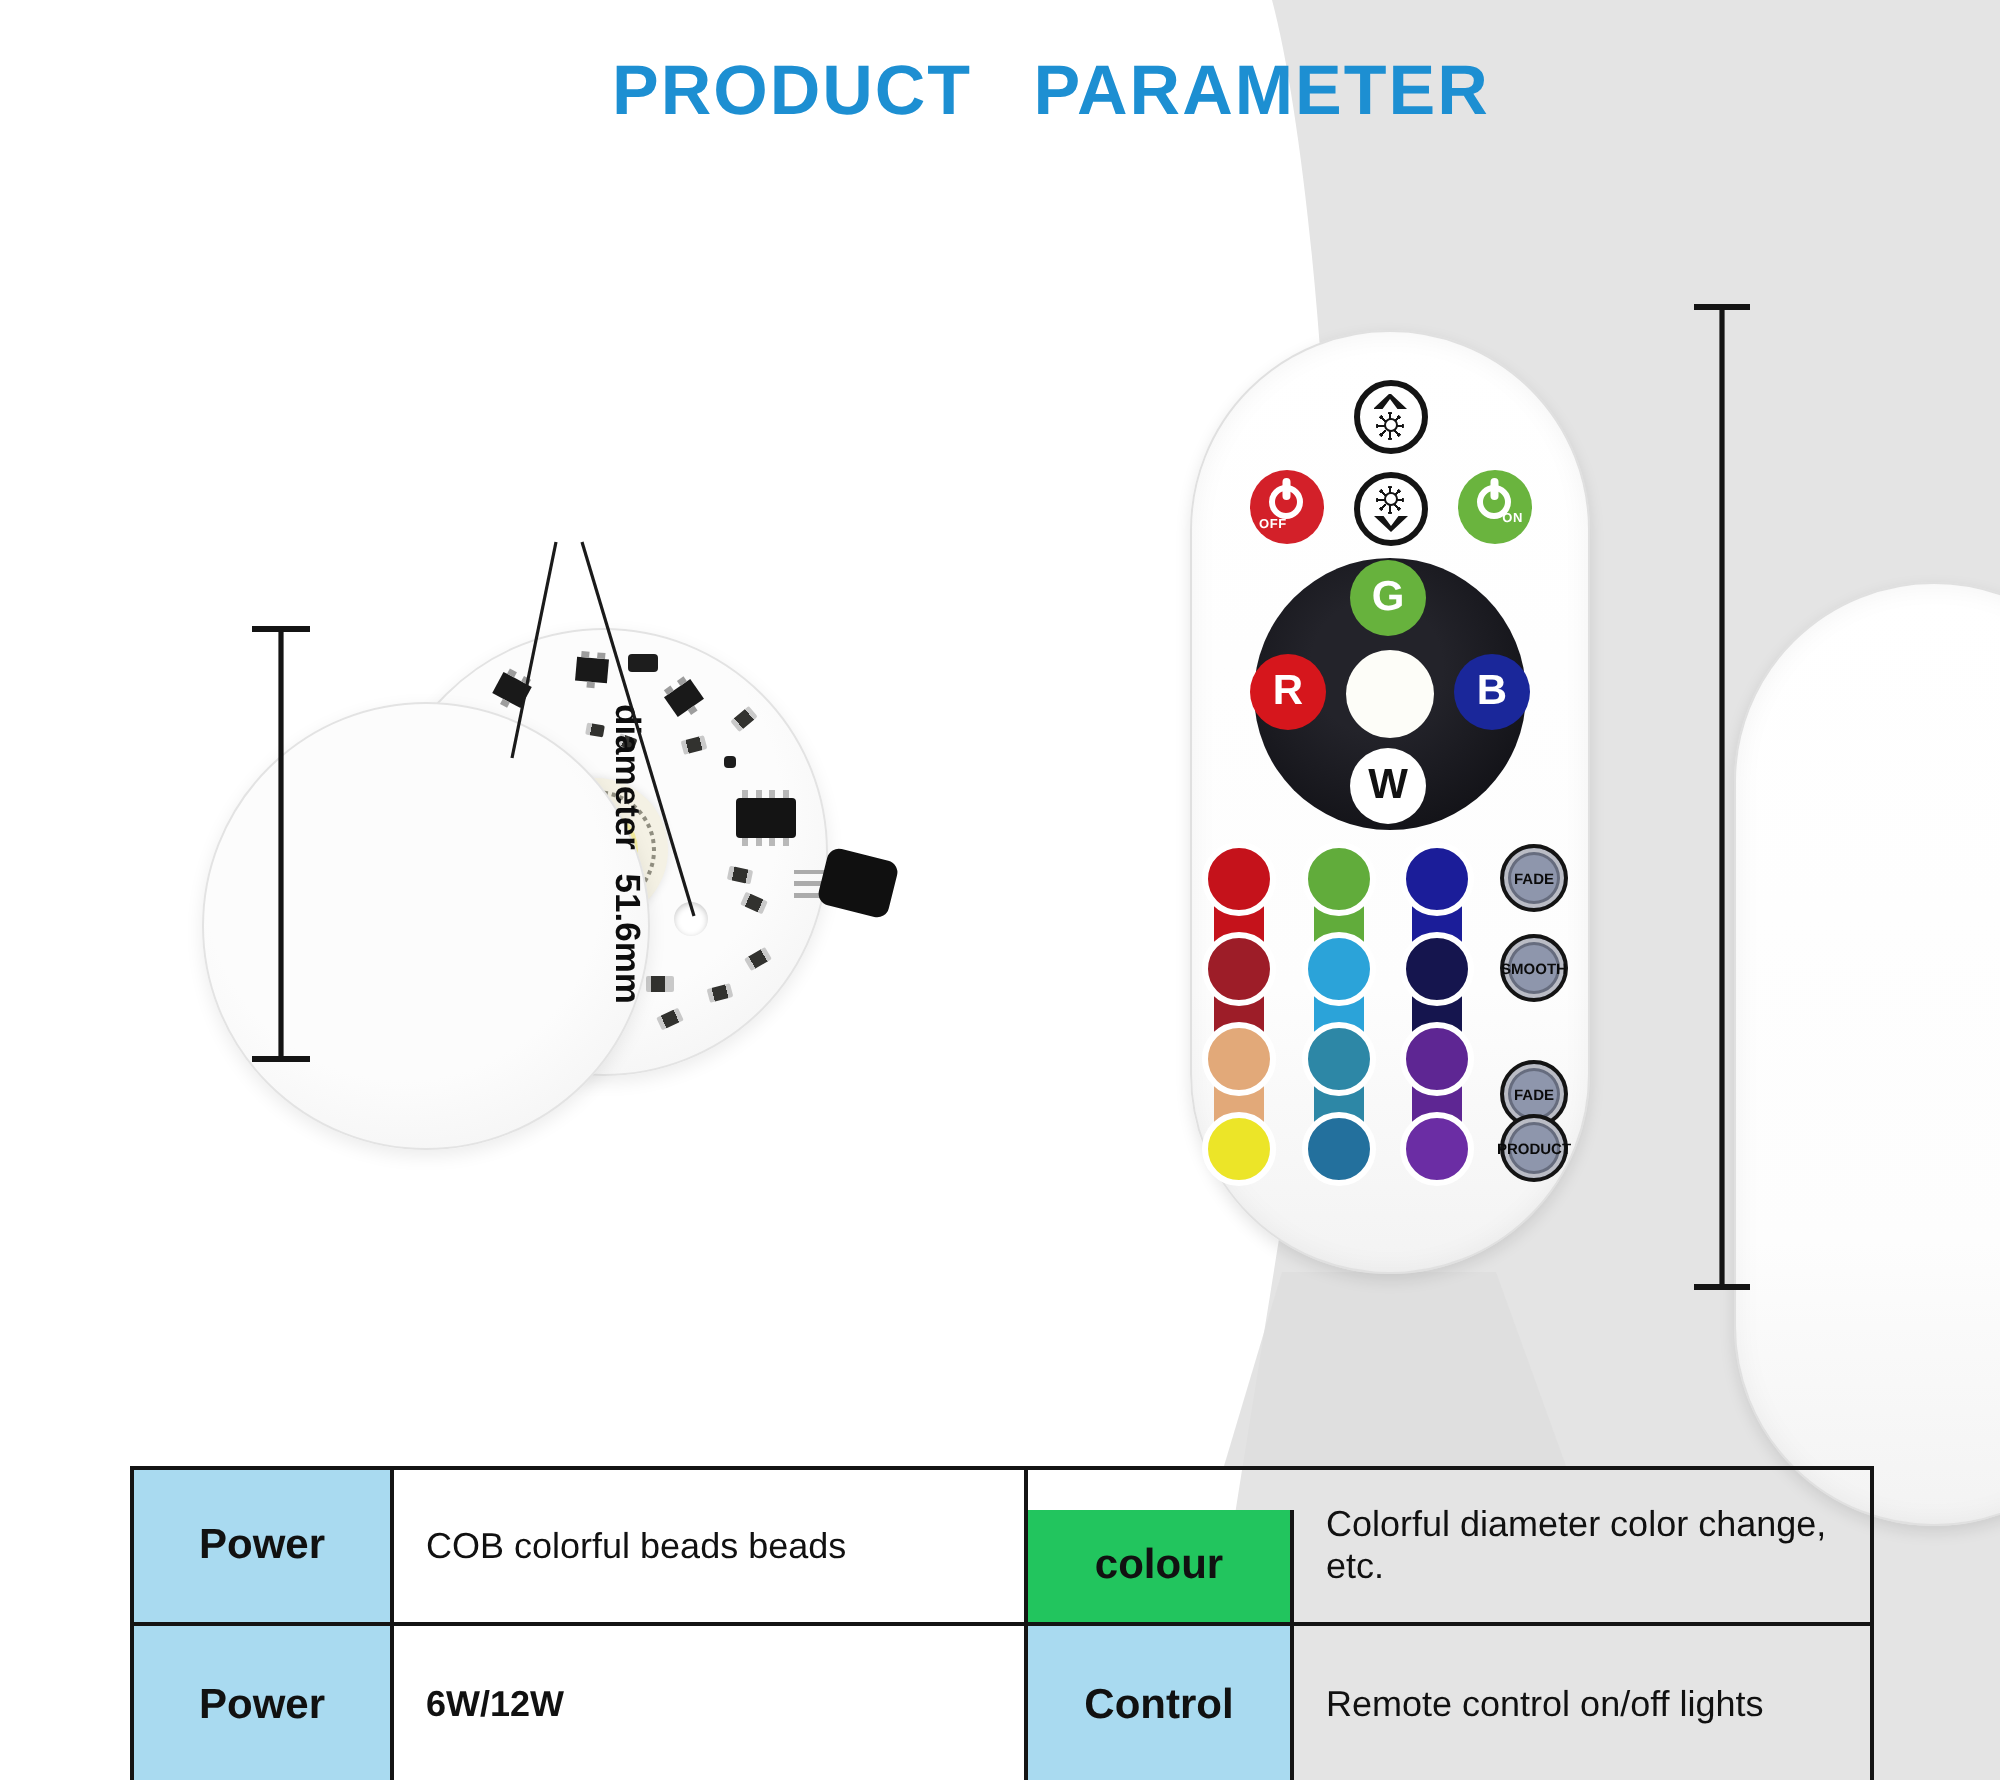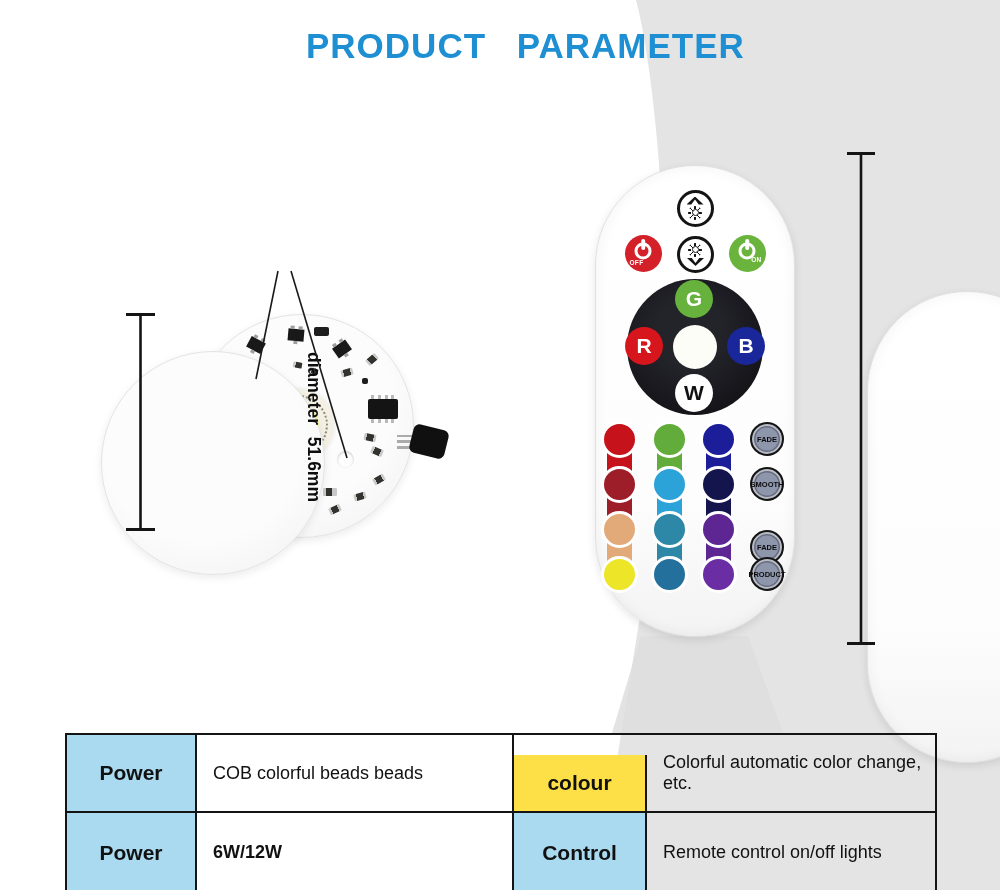--- a/index.html
+++ b/index.html
@@ -233,21 +233,21 @@
     <line x1="847" y1="153.5" x2="875" y2="153.5" stroke="#141414" stroke-width="3"></line>
     <line x1="847" y1="643.5" x2="875" y2="643.5" stroke="#141414" stroke-width="3"></line>
   </svg>
 
   <div class="vlabel pcb">diameter 51.6mm</div>
   <div class="vlabel remote">diameter 108.5mm</div>
 
   <div class="spec-table">
     <div class="cell hdr" style="background-color: rgb(169, 218, 240);">Power</div>
     <div class="cell val">COB colorful beads beads</div>
-    <div class="cell hdr" style="background-color: #fde047; margin-top: 20px;">colour</div>
-    <div class="cell val">Colorful automatic color change, etc.</div>
+    <div class="cell hdr" style="background-color: #22c55e; margin-top: 20px;">colour</div>
+    <div class="cell val">Colorful diameter color change, etc.</div>
     <div class="cell hdr fw-n last-row" style="background-color: rgb(169, 218, 240);">Power</div>
     <div class="cell val fw-b last-row">6W/12W</div>
     <div class="cell hdr last-row" style="background-color: rgb(169, 218, 240);">Control</div>
     <div class="cell val last-row">Remote control on/off lights</div>
   </div>
 
 </div>
 
 </body></html>

